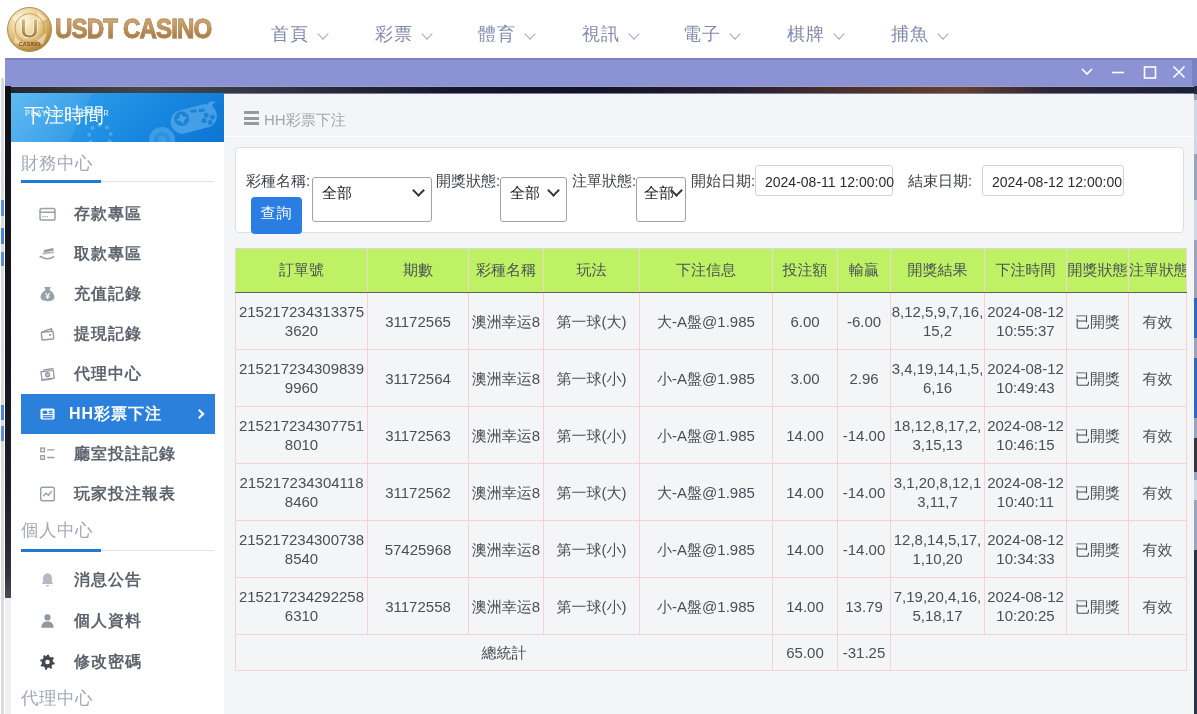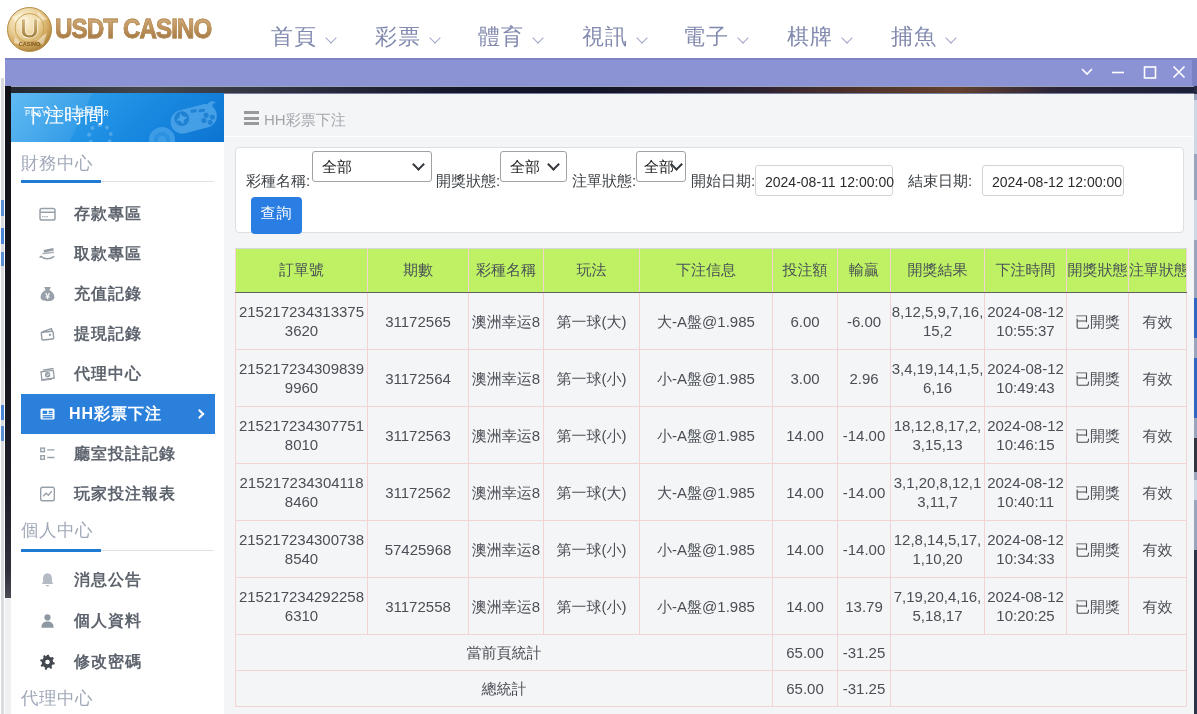--- a/index.html
+++ b/index.html
@@ -6,21 +6,21 @@
 html,body { width:1197px; height:714px; overflow:hidden; background:#fff;
   font-family:"Liberation Sans", sans-serif; }
 #stage { position:absolute; top:0; left:0; width:1197px; height:714px; }
 
 
 .topbar { position:absolute; left:0; top:0; width:1197px; height:58px; background:#fff; }
 .logotext { position:absolute; left:55px; top:13px; font-size:28px; font-weight:bold; letter-spacing:-1px; transform:scaleX(0.86); transform-origin:0 0; white-space:nowrap;
   background:linear-gradient(180deg,#d4b285 8%,#c0955f 45%,#9c6f3d 92%);
   -webkit-background-clip:text; background-clip:text; color:transparent; -webkit-text-stroke:0.8px #b68d58; }
 .nav { position:absolute; left:0; top:0; height:58px; }
-.navitem { position:absolute; top:22px; font-size:22px; color:#8289ae; letter-spacing:1px; white-space:nowrap;text-align:center; }
+.navitem { position:absolute; top:22px; font-size:18px; color:#8289ae; letter-spacing:1px; white-space:nowrap;text-align:center; }
 .chev { display:inline-block; width:8px; height:8px; border-right:1.8px solid #a0a6ca; border-bottom:1.8px solid #a0a6ca;
   transform:rotate(45deg); margin-left:10px; margin-bottom:2px; }
 
 
 .titlebar { position:absolute; left:5px; top:58px; width:1192px; height:28px;
   background:#8b93d4; border-top:2px solid #7b83c6; }
 .tbtn { position:absolute; top:-2px; width:14px; height:28px; }
 .tb-chev { left:1075px; } .tb-min { left:1106px; } .tb-max { left:1138px; } .tb-x { left:1167px; }
 
 
@@ -54,21 +54,21 @@
 
 .main { position:absolute; left:219px; top:8px; width:970px; height:620px; background:#f4f5f7; }
 .burger { position:absolute; left:20px; top:17px; width:15px; height:14px;
   border-top:3px solid #97999c; border-bottom:3px solid #97999c; }
 .burger:after { content:""; position:absolute; left:0; top:2.5px; width:15px; height:3px; background:#97999c; }
 .crumbtx { position:absolute; left:40px; top:17px; font-size:15px; color:#a2a6ab; }
 
 .filter { position:absolute; left:11px; top:53px; width:949px; height:86px; background:#fff;
   border:1px solid #dcdfe3; border-radius:4px; }
 .flabel { position:absolute; top:78px; font-size:15px; color:#3c4146; }
-.fsel { position:absolute; top:57px; white-space:nowrap; height:31px; border:1px solid #a2a2a2; border-radius:3px;
+.fsel { position:absolute; top:83px; white-space:nowrap; height:45px; border:1px solid #a2a2a2; border-radius:3px;
   background:#fff; font-size:15px; color:#1d1d1d; }
 .fsel span { position:absolute; left:9px; top:6px; }
 .fsel .sc { position:absolute; left:auto; right:8px; top:8px; width:9px; height:9px;
   border-right:2.4px solid #33373c; border-bottom:2.4px solid #33373c; transform:rotate(45deg); }
 .finp { position:absolute; top:71px; white-space:nowrap; height:31px; border:1px solid #d0d4d8; border-radius:3px;
   background:#fff; font-size:15px; color:#2b2b2b; }
 .finp span { position:absolute; left:9px; top:8px; font-size:14px; }
 .fbtn { position:absolute; left:27px; top:103px; width:51px; height:37px; background:#2a7de2;
   border-radius:4px; color:#fff; font-size:15px; text-align:center; line-height:31px; letter-spacing:1px; }
 
@@ -421,26 +421,20 @@
                 <td>第一球(小)</td>
             <td>小-A盤@1.985</td>
                 <td>14.00</td>
                 <td>13.79</td>
                 <td>7,19,20,4,16,5,18,17</td>
             <td>2024-08-12 10:20:25</td>
                 <td>已開獎</td>
                 <td>有效</td>
           </tr>
           <tr class="foot">
-            <td colspan="5">當前頁統計</td>
-                <td>65.00</td>
-                <td>-31.25</td>
-                <td colspan="4"></td>
-          </tr>
-          <tr class="foot">
             <td colspan="5">總統計</td>
                 <td>65.00</td>
                 <td>-31.25</td>
                 <td colspan="4"></td>
           </tr>
         </tbody>
           </table>
       </div>
     </div>
 

